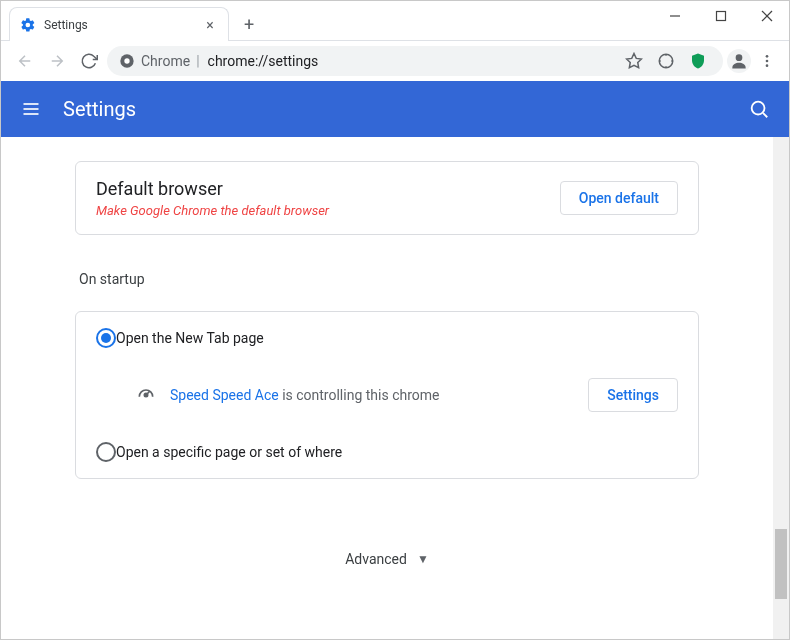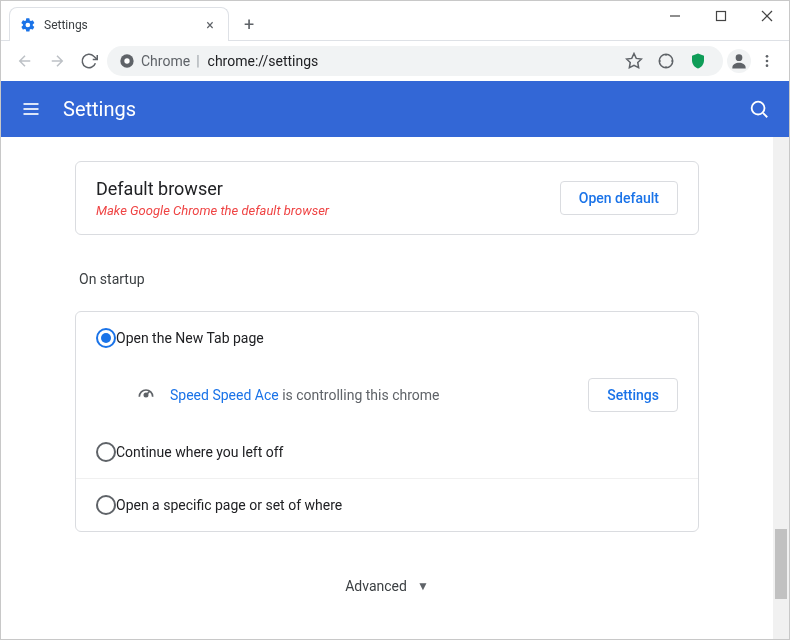--- a/index.html
+++ b/index.html
@@ -62,21 +62,21 @@
 .radio { width: 20px; height: 20px; border: 2px solid #5f6368; border-radius: 50%; display: flex; align-items: center; justify-content: center; flex-shrink: 0; }
 .radio.selected { border-color: #1a73e8; }
 .radio.selected::after { content: ''; width: 10px; height: 10px; background: #1a73e8; border-radius: 50%; }
 .radio-label { font-size: 14px; color: #202124; }
 
 .ext-row { display: flex; align-items: center; padding: 14px 20px 14px 60px; gap: 14px; }
 .ext-icon { width: 20px; height: 20px; display: flex; align-items: center; justify-content: center; }
 .ext-text { font-size: 14px; color: #5f6368; flex: 1; }
 .ext-text .link { color: #1a73e8; }
 
-.advanced-row { display: flex; align-items: center; justify-content: center; gap: 10px; margin-top: 46px; color: #3c4043; font-size: 14px; cursor: pointer; }
+.advanced-row { display: flex; align-items: center; justify-content: center; gap: 10px; margin-top: 72px; color: #3c4043; font-size: 14px; cursor: pointer; }
 .advanced-row .caret { color: #5f6368; font-size: 12px; }
 </style>
 </head>
 <body>
 
 <div class="window">
 
   <div class="win-controls">
     <div class="win-btn">
       <svg viewBox="0 0 12 12">
@@ -216,24 +216,20 @@
                   <line x1="12" y1="12" x2="16" y2="8"></line>
                 </svg>
             </span>
             <span class="ext-text">
               <span class="link">Speed Speed Ace</span><span> is controlling this chrome</span>
             </span>
             <button class="btn-outline">Settings</button>
           </div>
           <div class="radio-row">
             <span class="radio"></span>
-            <span class="radio-label">Continue where you left off</span>
-          </div>
-          <div class="radio-row">
-            <span class="radio"></span>
             <span class="radio-label">Open a specific page or set of where</span>
           </div>
         </div>
 
         <div class="advanced-row">
           <span>Advanced</span>
           <span class="caret">▼</span>
         </div>
 
       </div>

